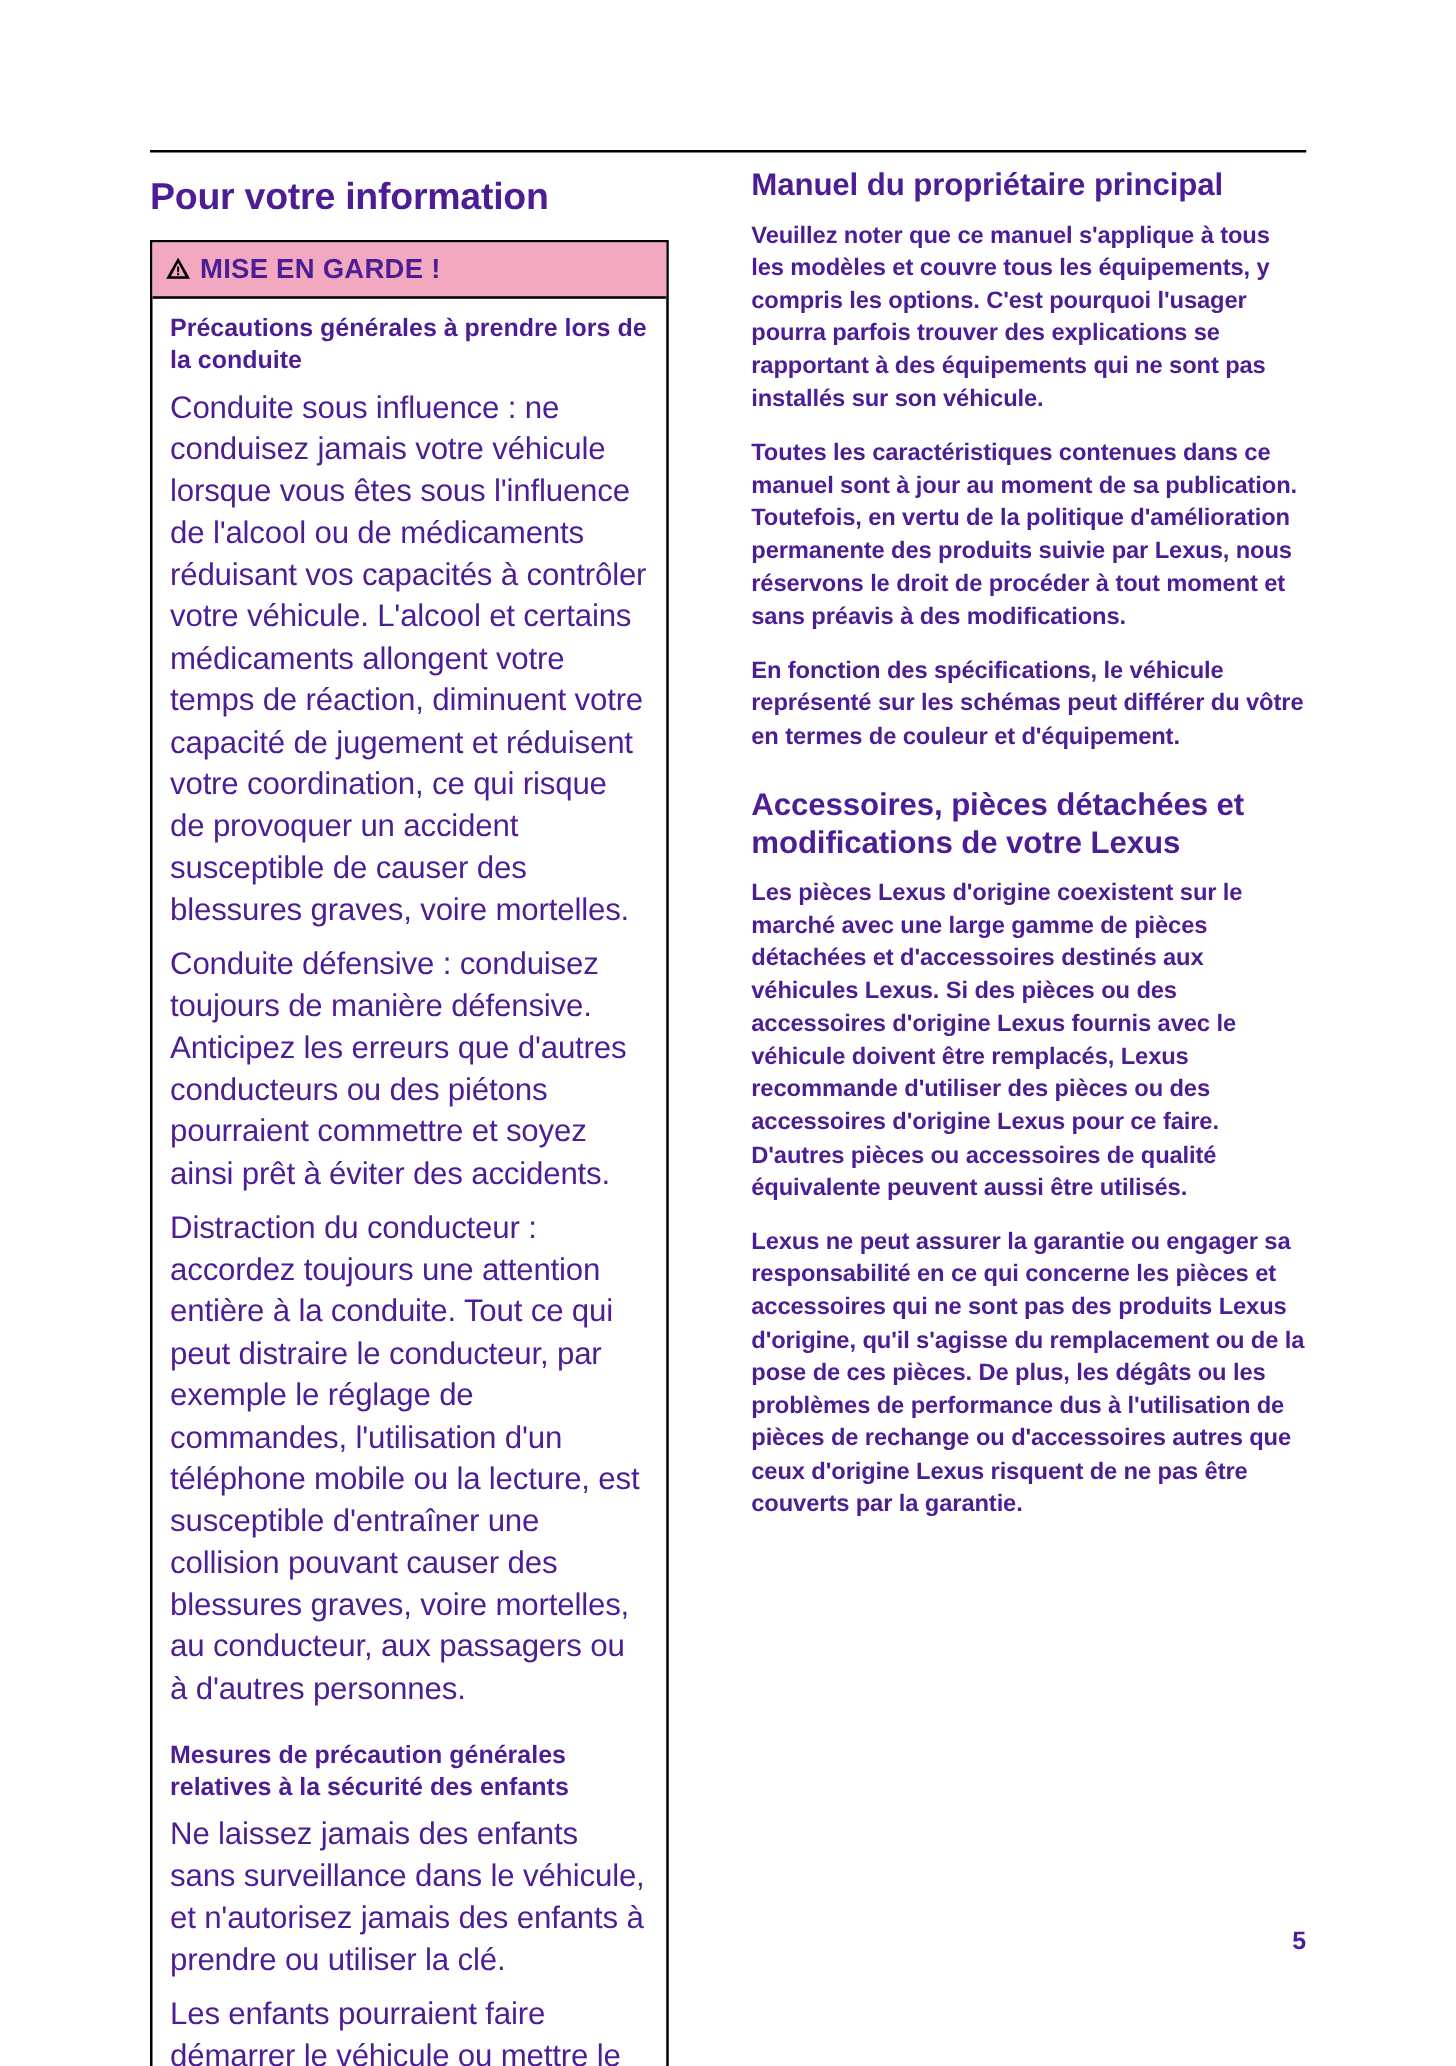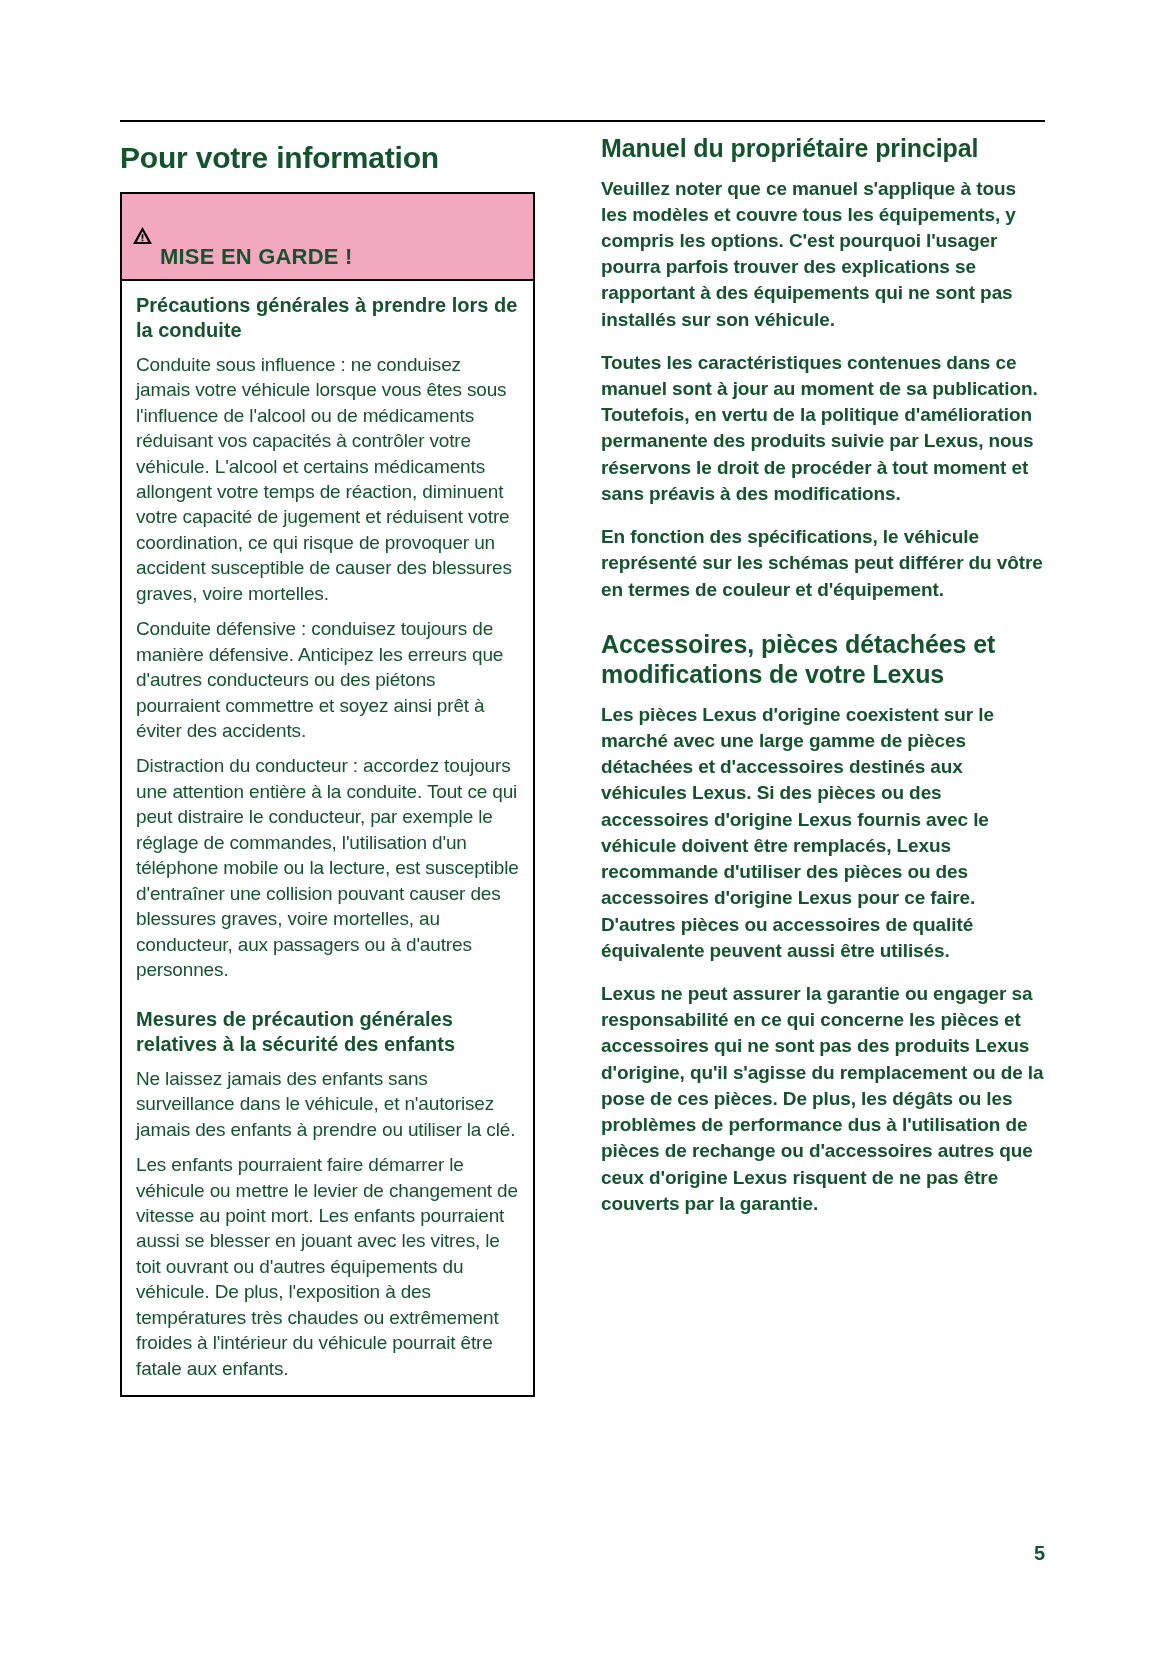--- a/index.html
+++ b/index.html
@@ -6,21 +6,21 @@
     margin: 0;
     padding: 0;
     background: #ffffff;
   }
   .page {
     position: relative;
     width: 1165px;
     height: 1653px;
     background: #ffffff;
     font-family: "Liberation Sans", sans-serif;
-    color: #14532d;
+    color: #4c1d95;
     box-sizing: border-box;
   }
   .rule {
     position: absolute;
     left: 120px;
     top: 120px;
     width: 925px;
     height: 2px;
     background: #000000;
   }
@@ -72,36 +72,35 @@
     gap: 7px;
   }
   .warning-header .tri-icon {
     display: inline-block;
     line-height: 0;
   }
   .warning-header .label {
     font-size: 22px;
     font-weight: bold;
     letter-spacing: 0.2px;
-    margin-top: 42px;
   }
   .warning-body {
     padding: 12px 14px 14px 14px;
   }
   .warning-body h3 {
     font-size: 20px;
     font-weight: bold;
     line-height: 1.28;
     margin: 0 0 8px 0;
   }
   .warning-body h3.mid {
     margin-top: 24px;
   }
   .warning-body p {
-    font-size: 19px;
+    font-size: 25px;
     line-height: 1.34;
     margin: 0 0 10px 0;
     letter-spacing: -0.15px;
   }
   .warning-body p:last-child {
     margin-bottom: 0;
   }
 
   .col-right p.body {
     font-size: 19px;

